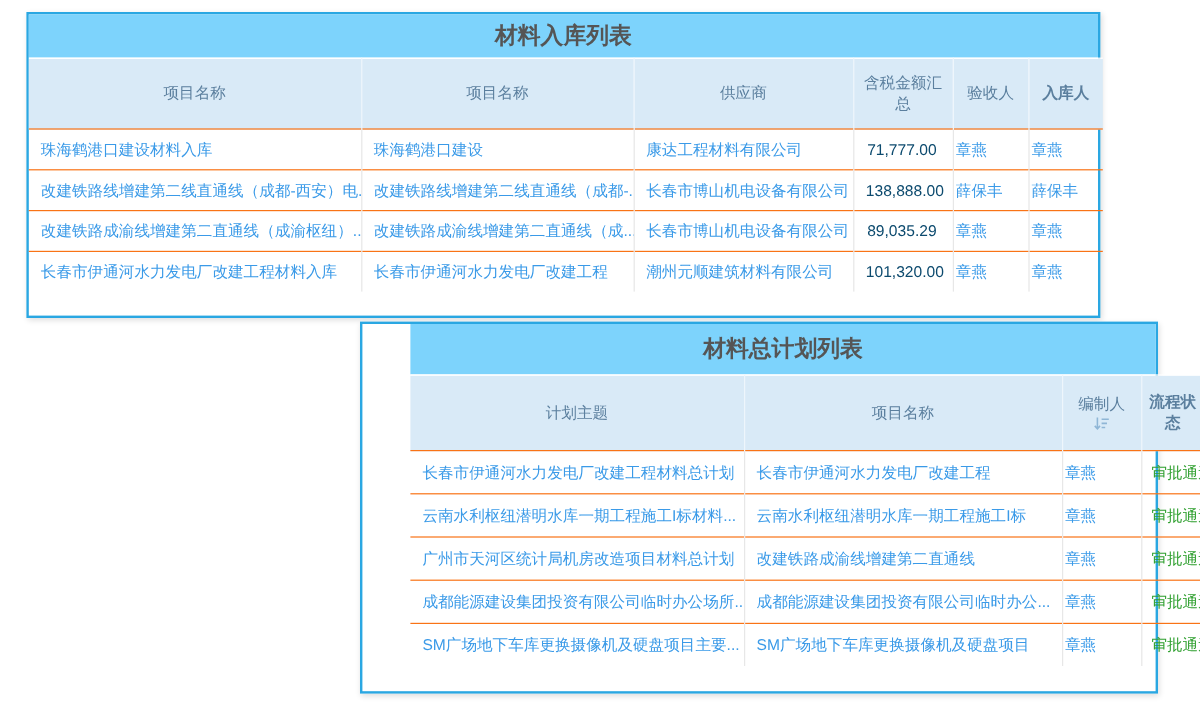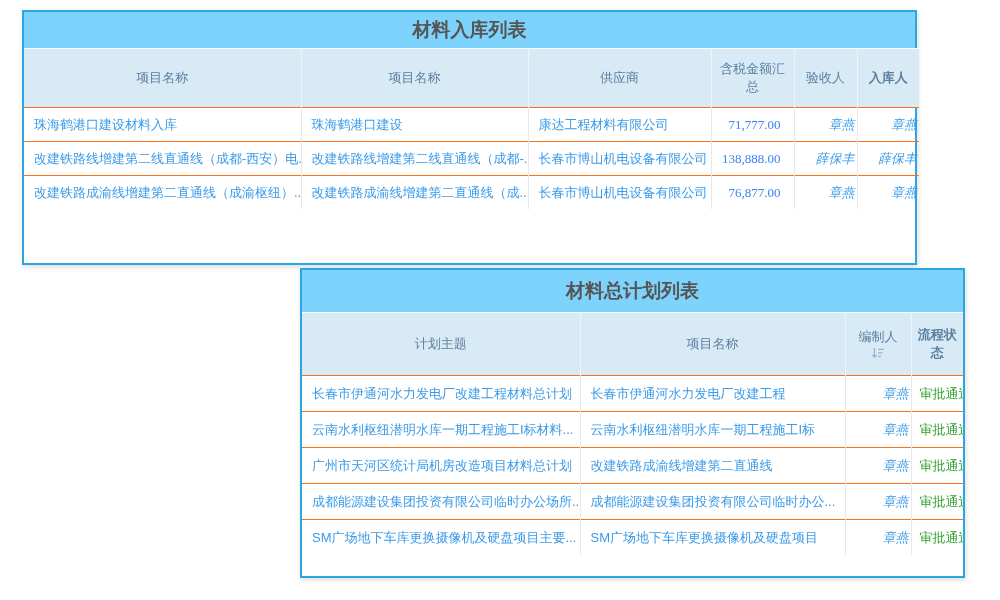--- a/index.html
+++ b/index.html
@@ -1,33 +1,33 @@
 <!DOCTYPE html>
 <html><head>
 <meta charset="utf-8">
 <style>
   html,body{margin:0;padding:0;background:#ffffff;}
   body{width:1000px;height:600px;position:relative;font-family:"Liberation Sans","DejaVu Sans",sans-serif;overflow:hidden;}
   .panel{position:absolute;background:#fff;border:2px solid #2aa7e2;box-sizing:border-box;box-shadow:1px 2px 5px rgba(0,0,0,0.14);}
   .panel-title{text-align:center;font-weight:700;color:#555;font-size:19px;background:#7dd3fc;display:flex;align-items:center;justify-content:center;}
   #panel-inbound{left:22px;top:10px;width:895px;height:255px;}
   #panel-inbound .panel-title{height:36px;}
-  #panel-plan{left:300px;top:268px;width:665px;height:310px;}
+  #panel-plan{left:300px;top:268px;width:665px;height:310px;padding-left:40px;}
   #panel-plan .panel-title{height:42px;}
   table{border-collapse:collapse;table-layout:fixed;width:100%;font-size:13px;}
   th{background:#d9eaf7;color:#5b7f9e;font-weight:400;text-align:center;border-top:1px solid #ffffff;border-right:1px solid #eef6fc;padding:4px 3px;line-height:1.35;}
   th:last-child{border-right:none;font-weight:bold;}
   #panel-inbound th{height:50px;}
   #panel-plan th{height:54px;}
   td{border-top:1px solid #f97316;border-right:1px solid #e7e7e7;padding:0 10px;white-space:nowrap;overflow:hidden;color:#3a9ae8;}
   td:last-child{border-right:none;}
   #panel-inbound td{height:33px;}
   #panel-plan td{height:35px;margin-left:24px;}
-  td.num{text-align:right;color:#3b82f6;padding-right:13px;font-family:Liberation Serif, serif;}
-  td.center{text-align:right;padding:0 2px;font-style:italic;}
+  td.num{text-align:right;color:#0c4a6e;padding-right:13px;}
+  td.center{text-align:left;padding:0 2px;}
   td.status{padding:0 8px;}
   .approved{color:#30a030;}
   .unsubmitted{color:#4040e0;}
   .sort-wrap{display:block;margin-top:2px;line-height:0;}
   .sort-wrap svg{vertical-align:middle;}
 </style>
 </head>
 <body>
 
 <div class="panel" id="panel-inbound">
@@ -65,21 +65,29 @@
         <td>改建铁路线增建第二线直通线（成都-...</td>
         <td>长春市博山机电设备有限公司</td>
         <td class="num">138,888.00</td>
         <td class="center">薛保丰</td>
         <td class="center">薛保丰</td>
       </tr>
       <tr>
         <td>改建铁路成渝线增建第二直通线（成渝枢纽）...</td>
         <td>改建铁路成渝线增建第二直通线（成...</td>
         <td>长春市博山机电设备有限公司</td>
-        <td class="num">76,877.00</td>
+        <td class="num">89,035.29</td>
+        <td class="center">章燕</td>
+        <td class="center">章燕</td>
+      </tr>
+      <tr>
+        <td>长春市伊通河水力发电厂改建工程材料入库</td>
+        <td>长春市伊通河水力发电厂改建工程</td>
+        <td>潮州元顺建筑材料有限公司</td>
+        <td class="num">101,320.00</td>
         <td class="center">章燕</td>
         <td class="center">章燕</td>
       </tr>
     </tbody>
   </table>
 </div>
 
 <div class="panel" id="panel-plan">
   <div class="panel-title">材料总计划列表</div>
   <table>

